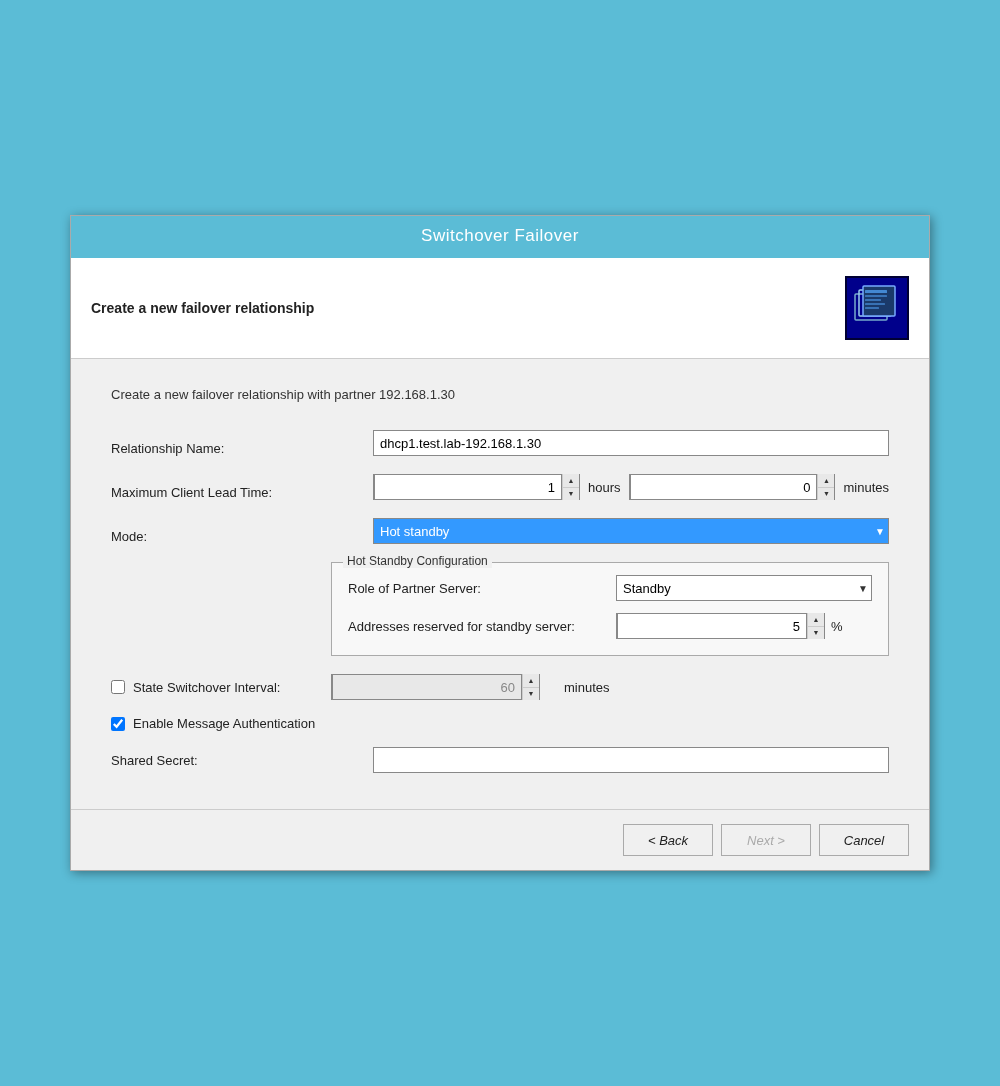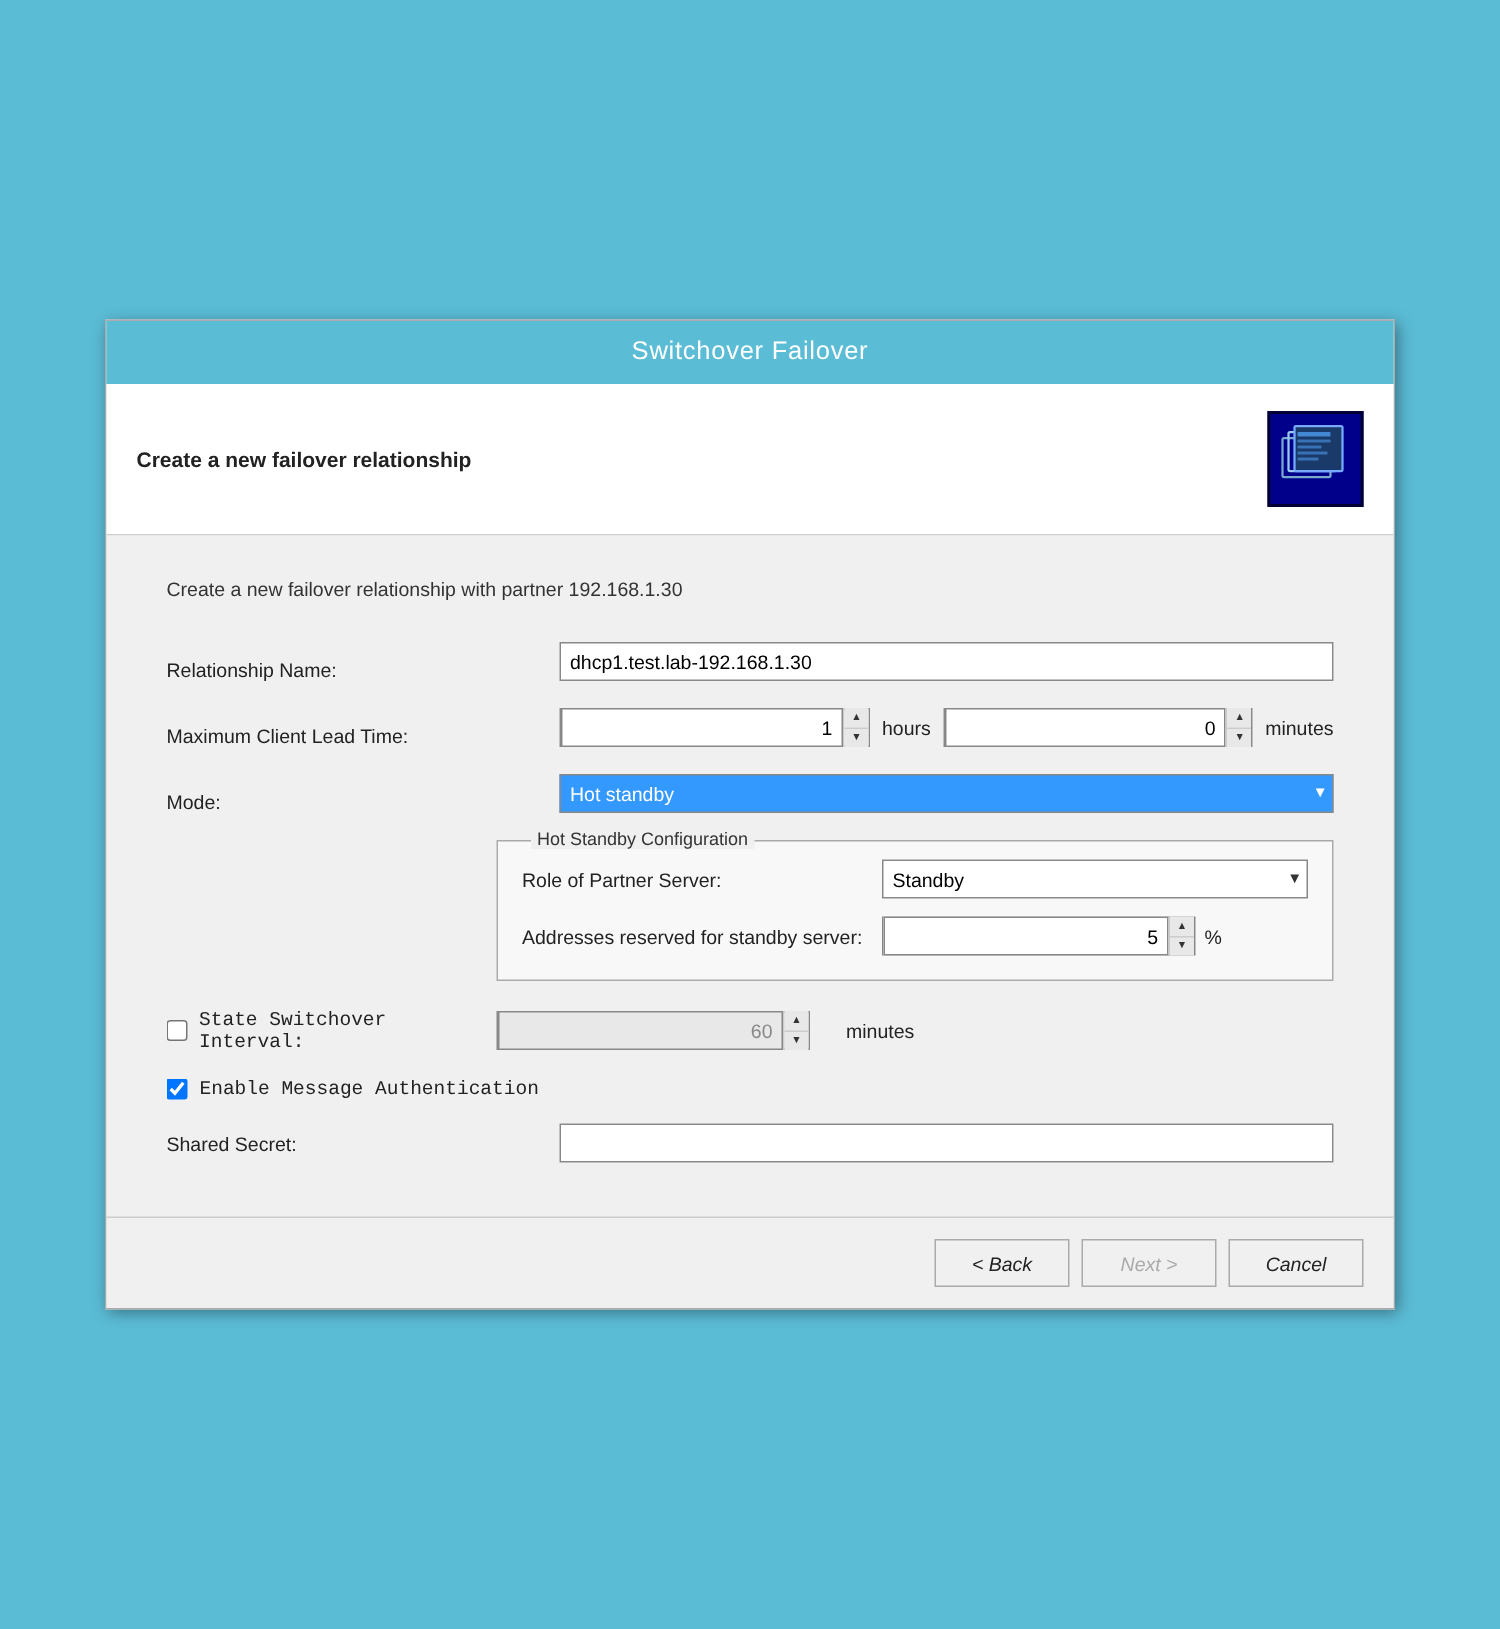--- a/index.html
+++ b/index.html
@@ -175,30 +175,31 @@
       border: 1px solid #aaa;
       background: #f8f8f8;
       padding: 12px 16px 16px 16px;
       margin-bottom: 18px;
       position: relative;
       margin-left: 220px;
     }
     .group-box-title {
       position: absolute;
       top: -9px;
-      left: 22px;
+      left: 11px;
       background: #f0f0f0;
       padding: 0 4px;
       font-size: 12px;
       color: #333;
     }
     .group-row {
       display: flex;
       align-items: center;
       margin-bottom: 12px;
+      gap: 28px;
     }
     .group-row:last-child { margin-bottom: 0; }
     .group-label {
       width: 240px;
       font-size: 13px;
       color: #222;
       flex-shrink: 0;
     }
     .group-control { flex: 1; }
     .percent-row {
@@ -213,21 +214,20 @@
     }
     .checkbox-row input[type="checkbox"] {
       width: 14px;
       height: 14px;
       margin-right: 8px;
       cursor: pointer;
     }
     .checkbox-label {
       font-size: 13px;
       color: #222;
-      font-family: Liberation Mono, monospace;
     }
     .state-switchover-row {
       display: flex;
       align-items: center;
       margin-bottom: 16px;
     }
     .state-switchover-row .checkbox-row {
       margin-bottom: 0;
       width: 220px;
       flex-shrink: 0;

